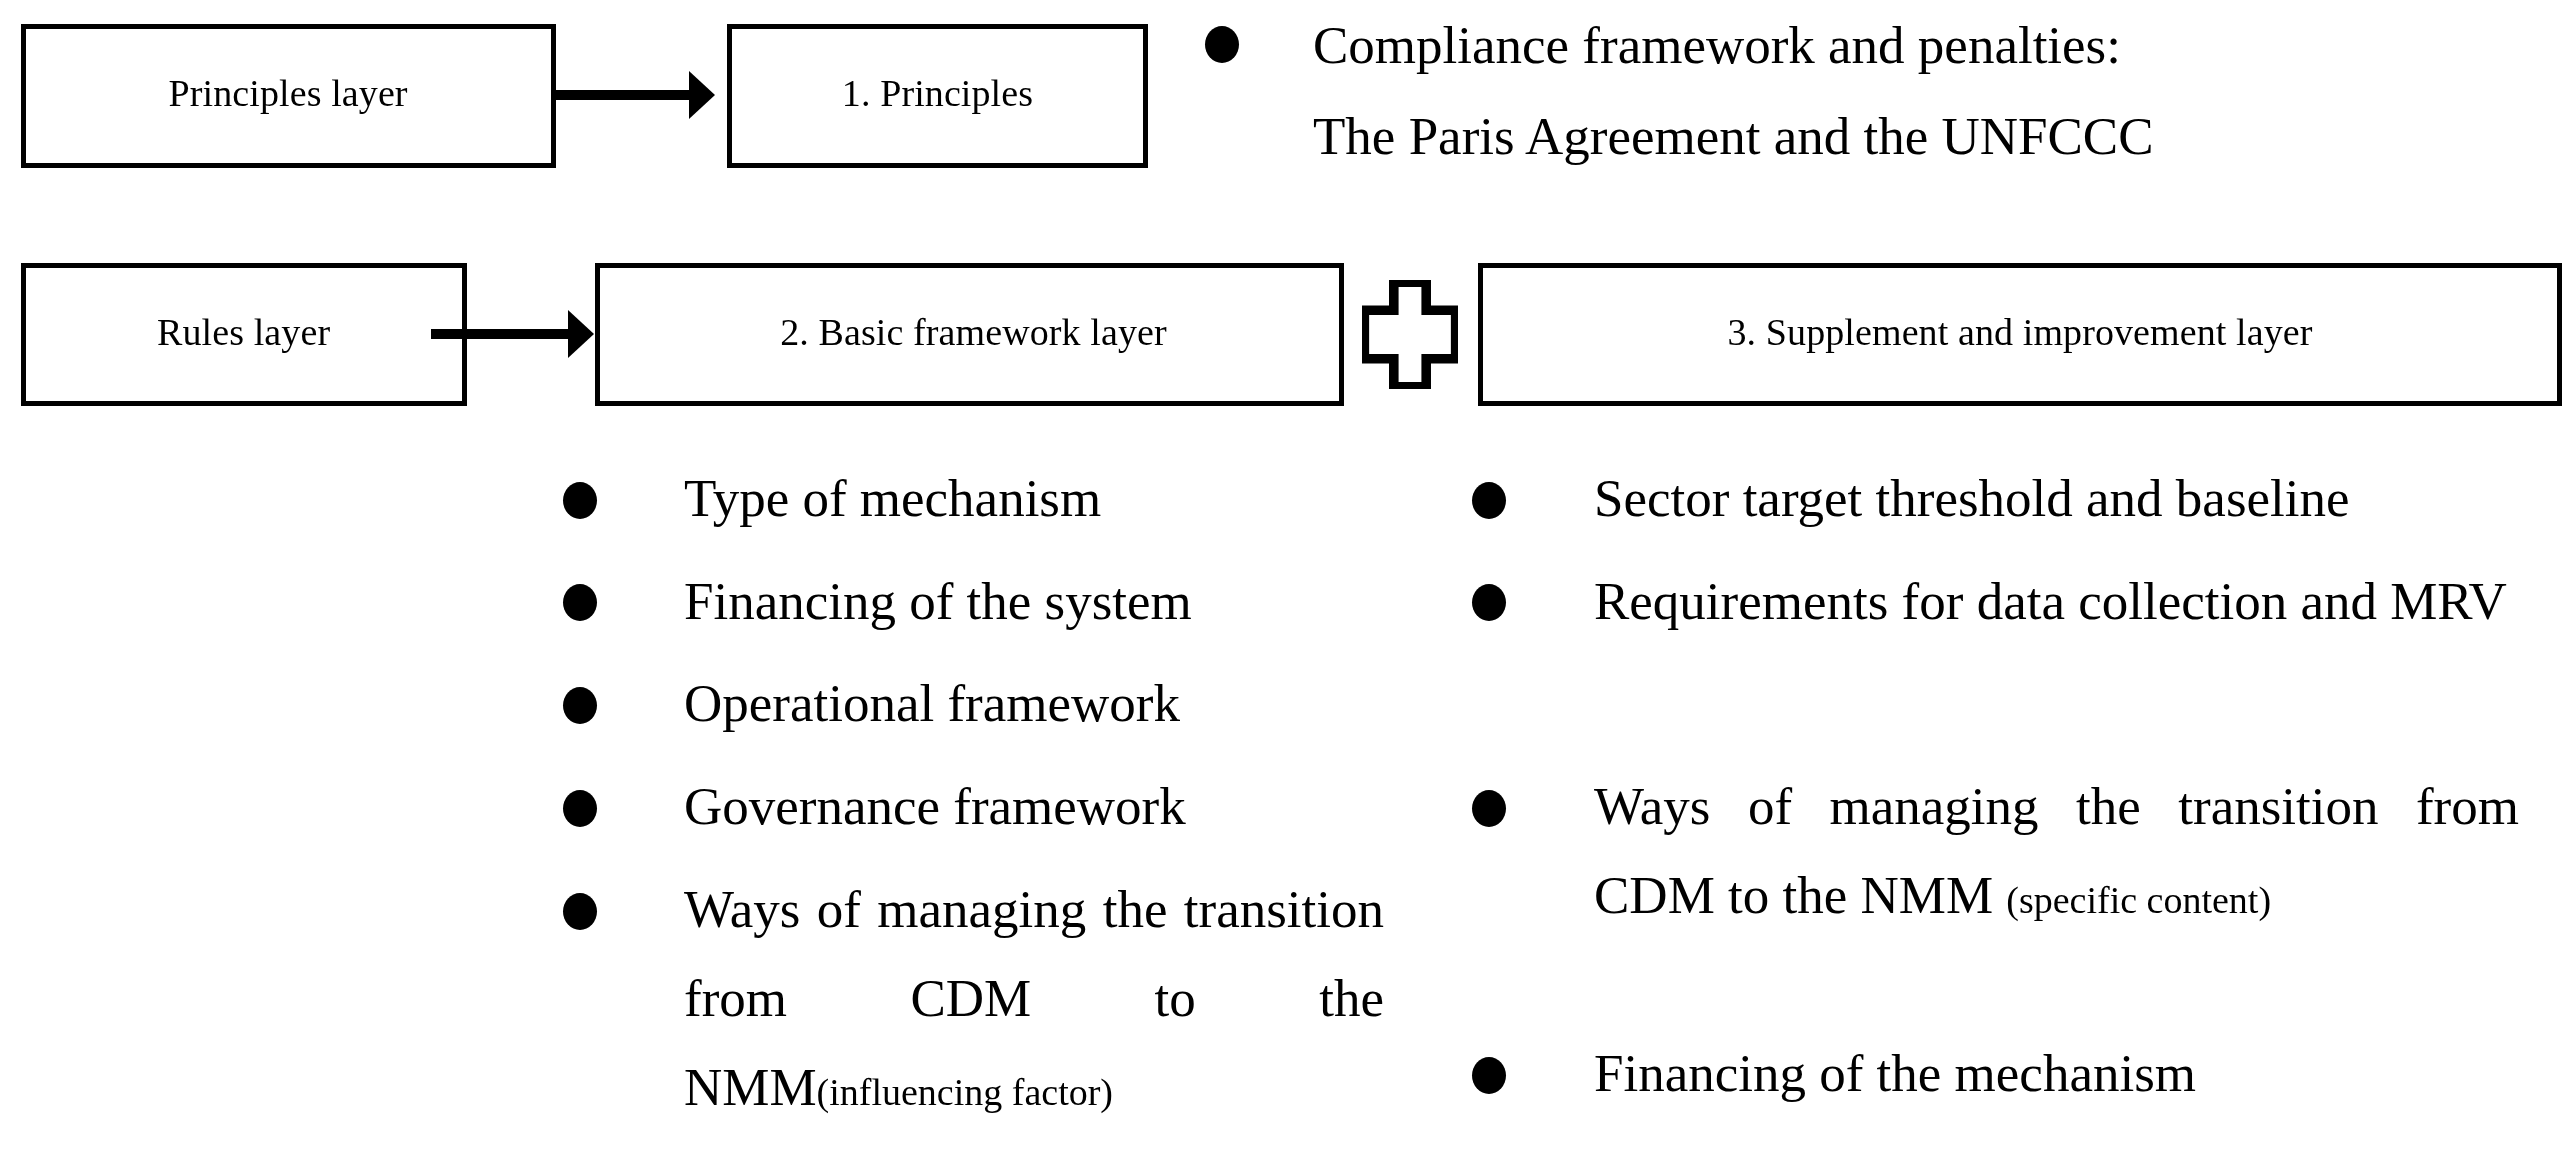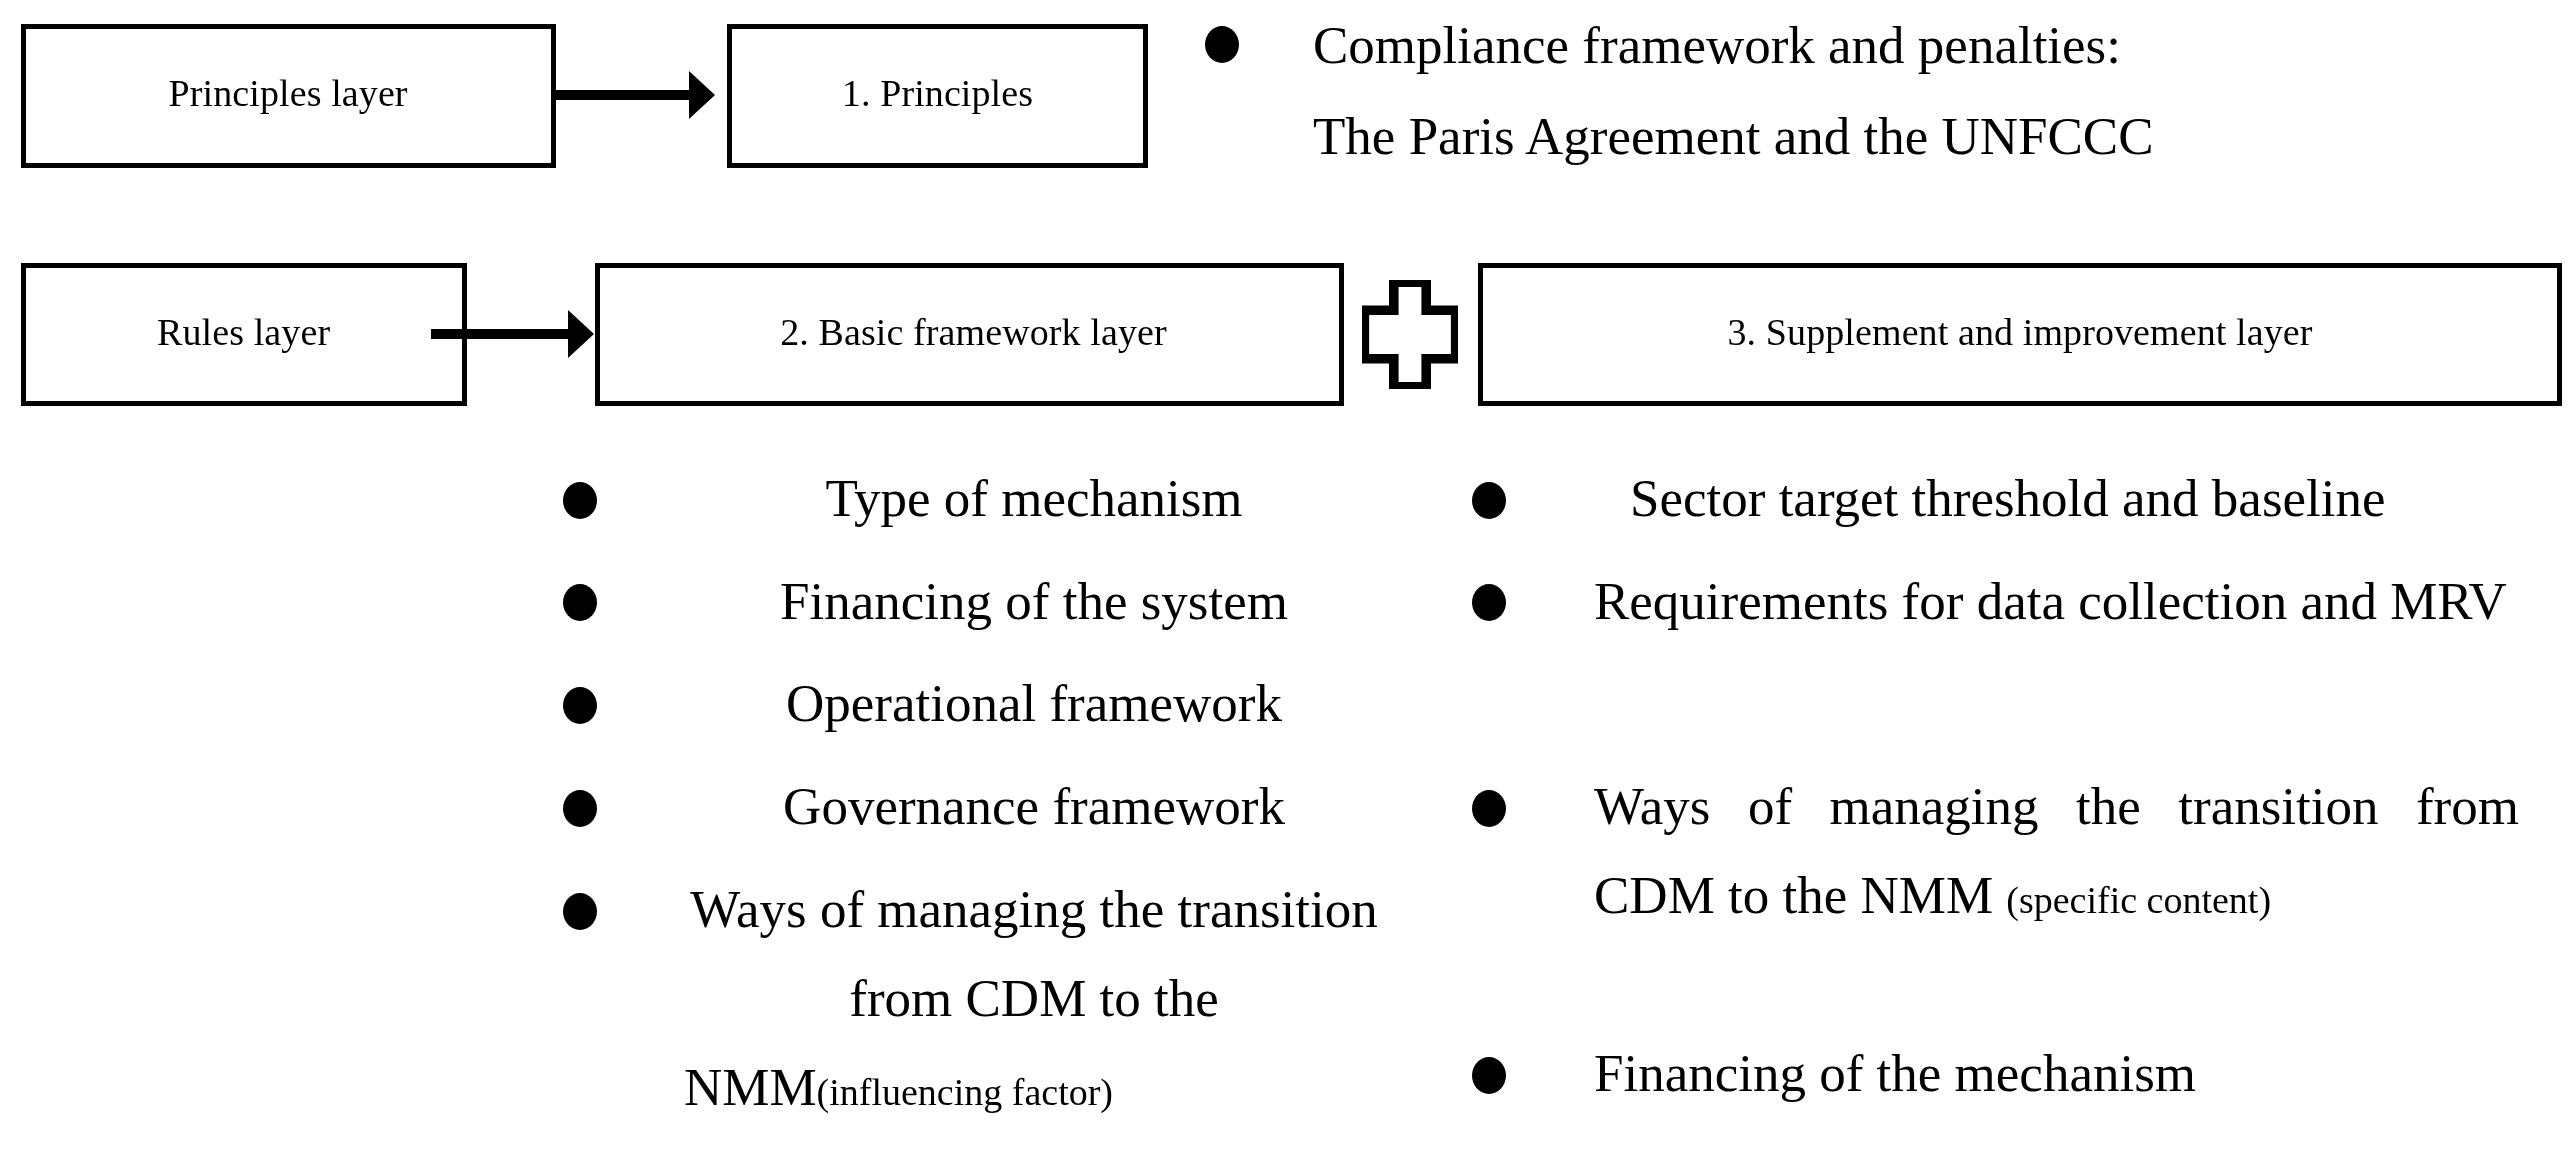--- a/index.html
+++ b/index.html
@@ -103,21 +103,21 @@
   }
 
   
   #note-compliance .bullet-dot { left: 1205px; top: 26px; }
   #note-compliance .bullet-text {
     left: 1313px; top: 0px; width: 1235px;
     line-height: 1.72;
   }
 
   
-  .col-left .bullet-text  { left: 684px;  width: 700px; text-align: center; }
+  .col-left .bullet-text  { left: 684px;  width: 700px; }
   .col-left .bullet-dot   { left: 563px; }
   
   .col-right .bullet-text { left: 1594px; width: 925px; }
   .col-right .bullet-dot  { left: 1472px; }
 </style>
 </head>
 <body>
 
 <div id="canvas">
 
@@ -179,21 +179,21 @@
     <div class="bullet-text" style="top:762px;">Governance framework</div>
   </div>
 
   <div class="bullet-item col-left" style="left:0;top:0;">
     <span class="bullet-dot" style="top:893px;"></span>
     <div class="bullet-text justify" style="top:865px;"><span>Ways of managing the transition from CDM to the NMM</span><span class="small-note">(influencing factor)</span></div>
   </div>
 
   <div class="bullet-item col-right" style="left:0;top:0;">
     <span class="bullet-dot" style="top:482px;"></span>
-    <div class="bullet-text" style="top:454px;margin-left:36px;">Sector target threshold and baseline</div>
+    <div class="bullet-text" style="top:454px;">Sector target threshold and baseline</div>
   </div>
 
   <div class="bullet-item col-right" style="left:0;top:0;">
     <span class="bullet-dot" style="top:584px;"></span>
     <div class="bullet-text justify" style="top:557px;">Requirements for data collection and MRV</div>
   </div>
 
   <div class="bullet-item col-right" style="left:0;top:0;">
     <span class="bullet-dot" style="top:790px;"></span>
     <div class="bullet-text justify" style="top:762px;"><span>Ways of managing the transition from CDM to the NMM</span> <span class="small-note">(specific content)</span></div>

